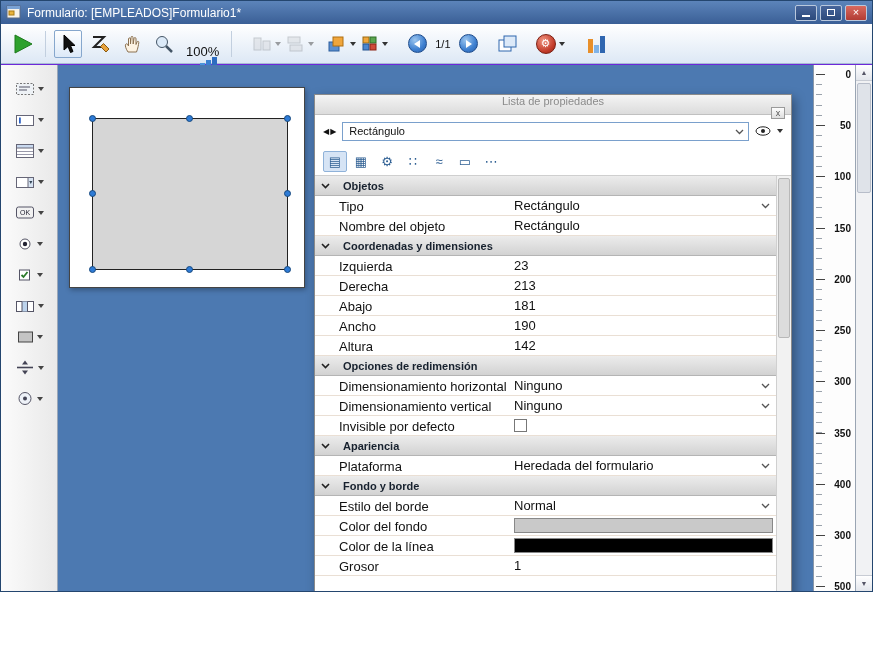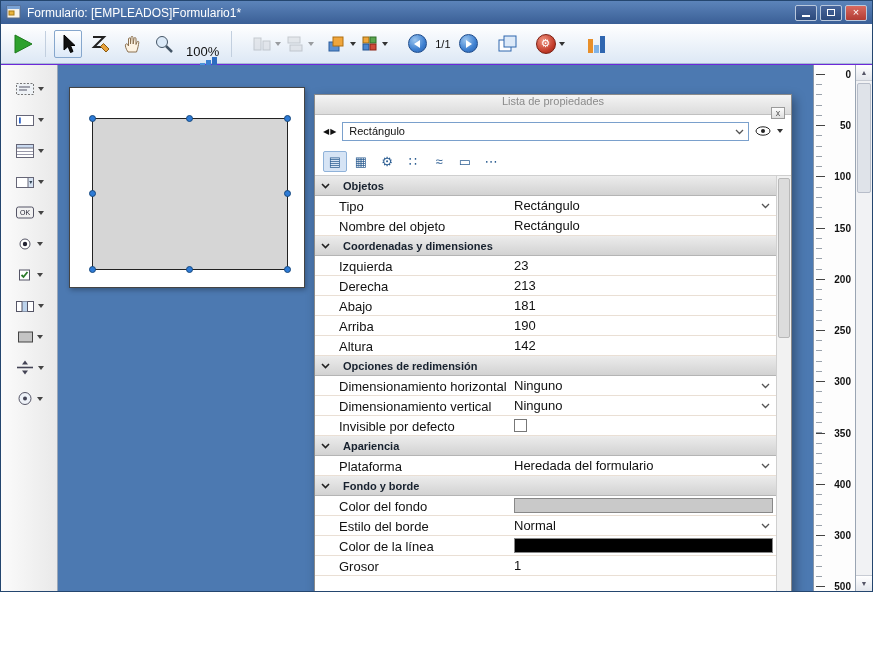--- a/index.html
+++ b/index.html
@@ -393,21 +393,21 @@
                 <span>213</span>
               </span>
           </div>
           <div class="prow">
             <span class="lbl">Abajo</span>
             <span class="val">
                 <span>181</span>
               </span>
           </div>
           <div class="prow">
-            <span class="lbl">Arriba</span>
+            <span class="lbl">Ancho</span>
             <span class="val">
                 <span>190</span>
               </span>
           </div>
           <div class="prow">
             <span class="lbl">Altura</span>
             <span class="val">
                 <span>142</span>
               </span>
           </div>
@@ -460,32 +460,32 @@
               </span>
           </div>
 
           <div class="sec">
               <svg width="9" height="6" viewBox="0 0 9 6">
                 <path d="M1 1 L4.5 4.5 L8 1" fill="none" stroke="#222" stroke-width="1.6"></path>
               </svg>
               <span>Fondo y borde</span>
             </div>
           <div class="prow">
-            <span class="lbl">Color del fondo</span>
-            <span class="val">
-                <span class="swatch" style="background: rgb(201, 201, 201);"></span>
-              </span>
-          </div>
-          <div class="prow">
             <span class="lbl">Estilo del borde</span>
             <span class="val">
                 <span>Normal</span>
                 <svg class="vchev" width="9" height="6" viewBox="0 0 9 6">
                   <path d="M1 1 L4.5 4.5 L8 1" fill="none" stroke="#555" stroke-width="1.3"></path>
                 </svg>
+              </span>
+          </div>
+          <div class="prow">
+            <span class="lbl">Color del fondo</span>
+            <span class="val">
+                <span class="swatch" style="background: rgb(201, 201, 201);"></span>
               </span>
           </div>
           <div class="prow">
             <span class="lbl">Color de la línea</span>
             <span class="val">
                 <span class="swatch" style="background: rgb(0, 0, 0);"></span>
               </span>
           </div>
           <div class="prow">
             <span class="lbl">Grosor</span>

